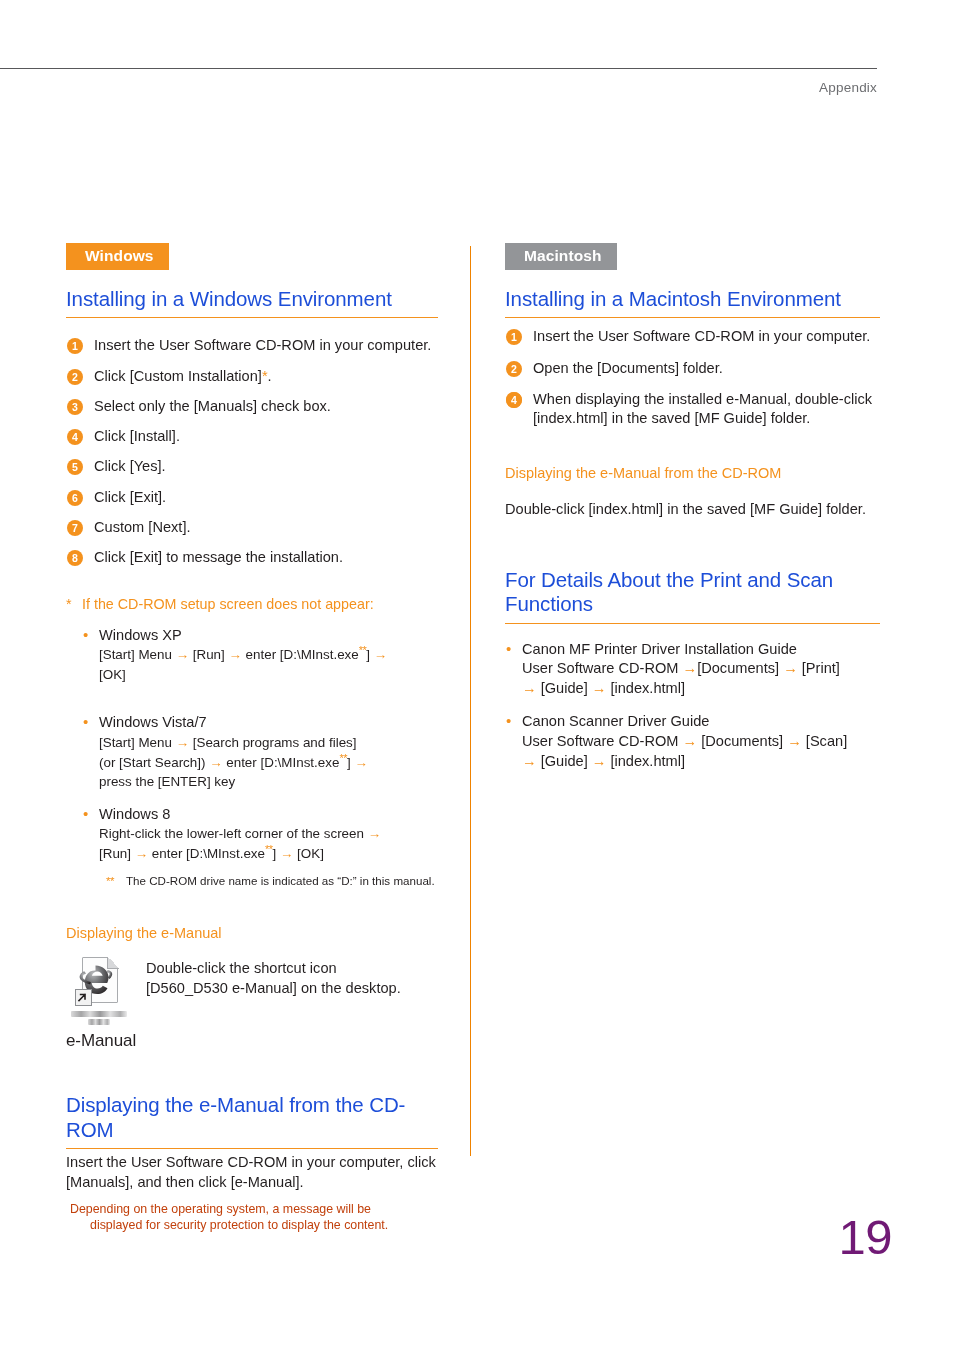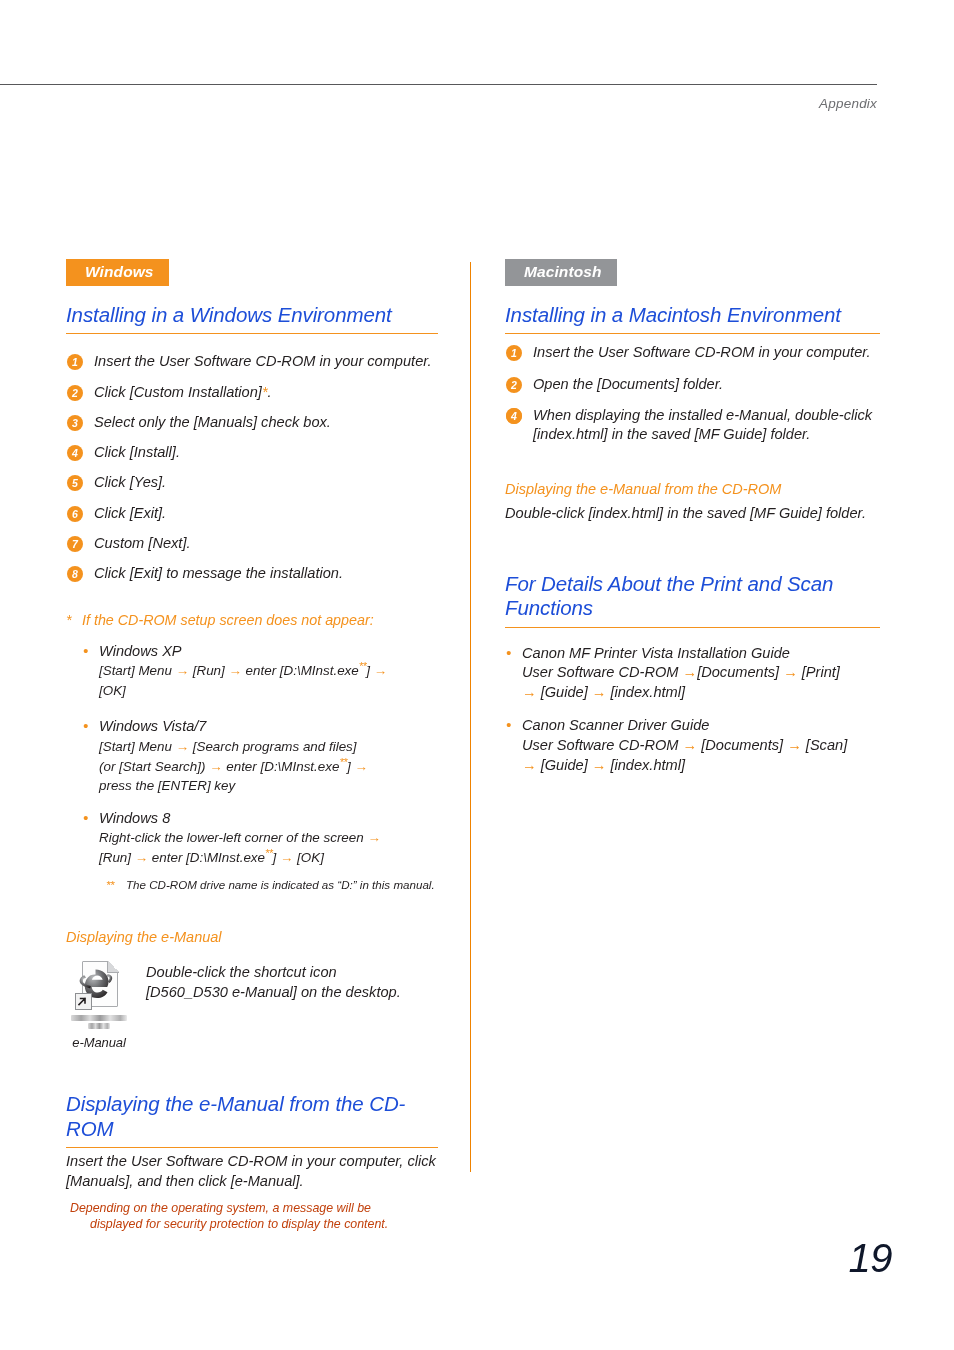--- a/index.html
+++ b/index.html
@@ -33,24 +33,23 @@
     text-align: right;
     font-size: 13.5px;
     color: #6d6e71;
     letter-spacing: .2px;
   }
 
   
   .page {
     position: absolute;
     left: 0;
-    top: 16px;
+    top: 0;
     width: 954px;
     height: 1286px;
-    font-style: italic;
   }
   .col {
     position: absolute;
     top: 243px;
   }
   .col-left  { left: 66px;  width: 372px; }
   .col-right { left: 505px; width: 375px; }
 
   .col-divider {
     position: absolute;
@@ -278,39 +277,39 @@
        rgba(140,140,142,.30) 34%,
        rgba(80,80,82,.58) 52%,
        rgba(150,150,152,.28) 70%,
        rgba(95,95,97,.5) 88%,
        rgba(160,160,162,.22) 100%);
     filter: blur(.7px);
   }
   .redact-1 { width: 56px; }
   .redact-2 { width: 22px; margin-top: 2px; }
   .icon-caption {
-    font-size: 13px;
+    font-size: 17px;
     color: #231f20;
     margin-top: 6px;
     letter-spacing: -.1px;
     white-space: nowrap;
   }
   .icon-text {
     font-size: 14.6px;
     line-height: 1.34;
     padding-top: 6px;
   }
 
   
   .page-number {
     position: absolute;
     right: 62px;
     bottom: 24px;
-    font-size: 40px;
-    color: #0f172a;
+    font-size: 49px;
+    color: #701a75;
     letter-spacing: -.5px;
     line-height: 1;
   }
 </style>
 </head>
 <body>
 
 <div class="page">
 
   <div class="header-rule"></div>
@@ -360,21 +359,21 @@
     </ol>
 
     
     <div class="footnote-star" style="margin-top:28px;">
       <span class="star">*</span>
       <span>If the CD-ROM setup screen does not appear:</span>
     </div>
 
     <ul class="bullets" style="margin-top:12px; padding-left:16px;">
 
-      <li style="margin-bottom:17px;">
+      <li style="margin-bottom:29px;">
         <span>Windows XP</span><br>
         <span class="mono-ish"><span>[Start] Menu </span><span class="arrow">→</span><span> [Run] </span><span class="arrow">→</span><span> enter [D:\MInst.exe</span><sup class="dbl">**</sup><span>] </span><span class="arrow">→</span><br><span>[OK]</span></span>
       </li>
 
       <li style="margin-bottom:13px;">
         <span>Windows Vista/7</span><br>
         <span class="mono-ish"><span>[Start] Menu </span><span class="arrow">→</span><span> [Search programs and files]</span><br><span>(or [Start Search]) </span><span class="arrow">→</span><span> enter [D:\MInst.exe</span><sup class="dbl">**</sup><span>] </span><span class="arrow">→</span><br><span>press the [ENTER] key</span></span>
       </li>
 
       <li>
@@ -456,27 +455,27 @@
         <span class="num">3</span>
       </li>
       <li>
         <span class="num">4</span>
         <span>When displaying the installed e-Manual, double-click [index.html] in the saved [MF Guide] folder.</span>
       </li>
     </ol>
 
     <h2 class="sub-title" style="margin-top:36px;">Displaying the e-Manual from the CD-ROM</h2>
 
-    <p class="body-text" style="margin-top:5px;">Double-click [index.html] in the saved [MF Guide] folder.</p>
+    <p class="body-text" style="margin-top:17px;">Double-click [index.html] in the saved [MF Guide] folder.</p>
 
     <h1 class="sec-title two-line" style="margin-top:48px;">For Details About the Print and Scan Functions</h1>
 
     <ul class="bullets" style="margin-top:16px;">
       <li style="margin-bottom:14px;">
-        <span>Canon MF Printer Vista Installation Guide</span><br>
+        <span>Canon MF Printer Driver Installation Guide</span><br>
         <span><span>User Software CD-ROM </span><span class="arrow">→</span><span>[Documents] </span><span class="arrow">→</span><span> [Print]</span><br><span class="arrow">→</span><span> [Guide] </span><span class="arrow">→</span><span> [index.html]</span></span>
       </li>
       <li>
         <span>Canon Scanner Driver Guide</span><br>
         <span><span>User Software CD-ROM </span><span class="arrow">→</span><span> [Documents] </span><span class="arrow">→</span><span> [Scan]</span><br><span class="arrow">→</span><span> [Guide] </span><span class="arrow">→</span><span> [index.html]</span></span>
       </li>
     </ul>
 
   </div>
 

